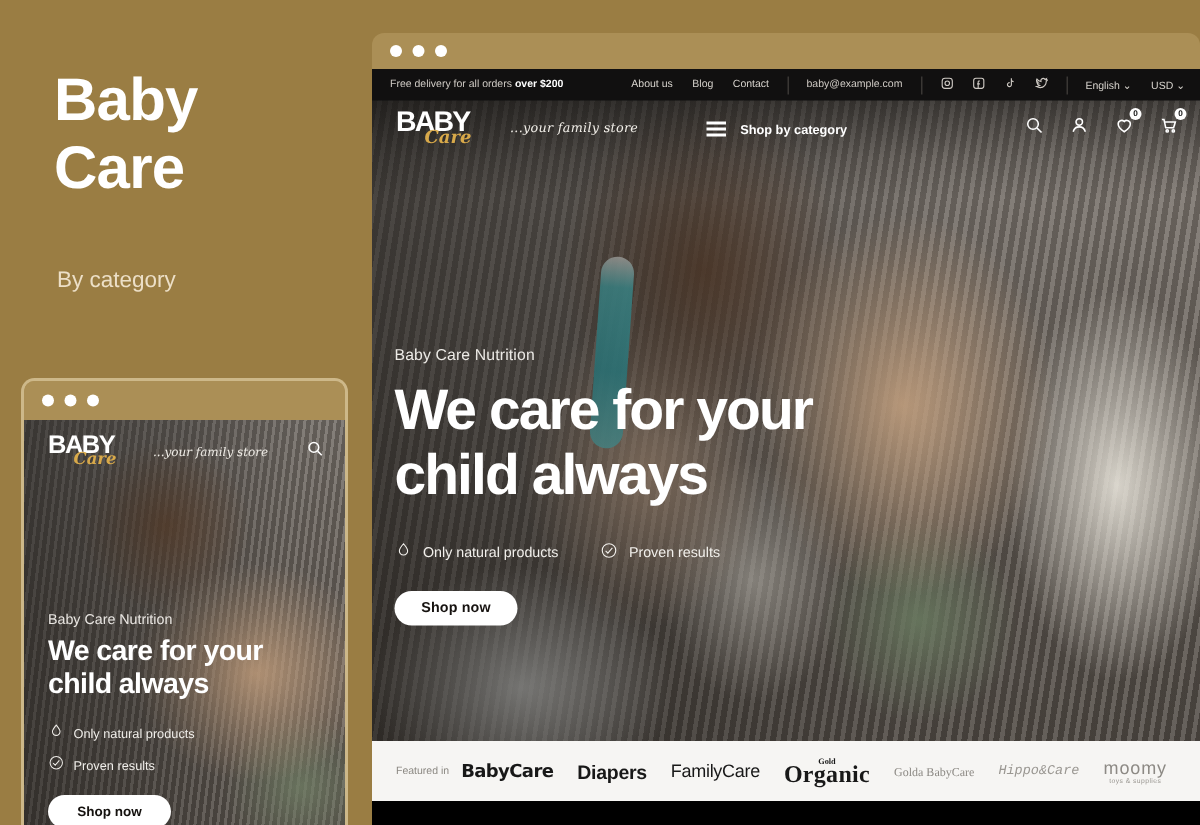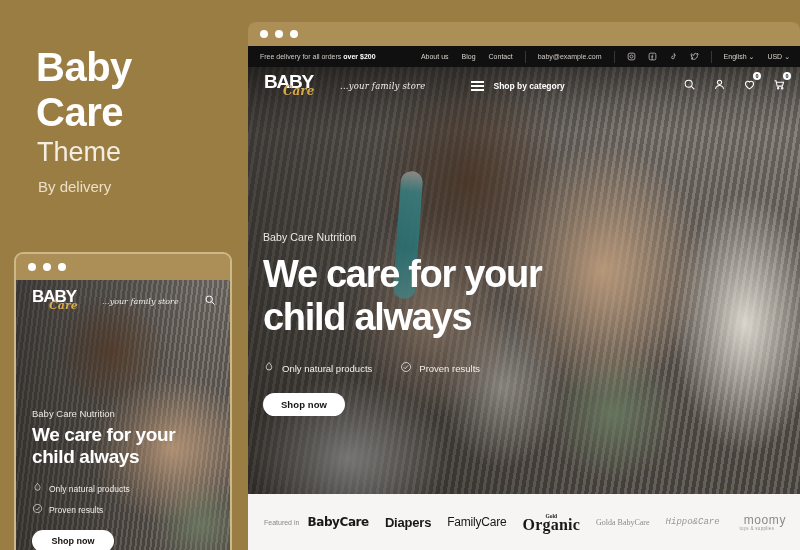--- a/index.html
+++ b/index.html
@@ -155,21 +155,21 @@
   .feats { display:flex; gap:28px; margin-top:22px; }
   .feat { display:flex; align-items:center; gap:7px; font-size:9.5px; color:#f2f0ec; }
   .shopbtn {
     margin-top:18px; width:82px; height:23px; border-radius:12px; background:#fff;
     display:flex; align-items:center; justify-content:center;
     font-size:9.5px; font-weight:bold; color:#16120f; letter-spacing:.1px;
   }
 
   
   .brands {
-    position:absolute; left:0; top:448px; width:552px; height:56px; background:#f6f5f3;
+    position:absolute; left:0; top:448px; width:552px; height:40px; background:#f6f5f3;
     display:flex; align-items:center; padding:0 14px 0 16px; gap:0;
   }
   .brand-featured { font-size:7px; color:#8b8882; flex:0 0 auto; }
   .brand { flex:1 1 auto; text-align:center; color:#181818; }
   .b-babycare { font-size:12px; font-weight:bold; letter-spacing:-.4px; font-family:"DejaVu Sans", sans-serif; }
   .b-diapers { font-size:13px; font-weight:bold; letter-spacing:-.2px;text-align:center; }
   .b-familycare { font-size:12px; font-weight:400; letter-spacing:-.2px; }
   .b-gold { font-size:5.5px; font-weight:bold; font-family:"Liberation Serif", serif; line-height:6px; }
   .b-organic { font-size:16px; font-weight:bold; font-family:"Liberation Serif", serif; letter-spacing:.2px; line-height:12px; }
   .b-golda { font-size:8px; color:#8d8a85; font-family:"Liberation Serif", serif; }
@@ -182,22 +182,21 @@
   .lg-care { position:absolute; color:#d8a94a; font-family:"DejaVu Serif", serif; font-style:italic; font-weight:bold; }
 </style>
 </head>
 <body>
 
 <div class="promo">
   <div class="promo-title">
     <span>Baby</span>
     <span class="l2">Care</span>
   </div>
-  <div class="promo-sub">Theme</div>
-  <div class="promo-by">By delivery</div>
+  <div class="promo-by">By category</div>
 </div>
 
 <div class="mobile">
   <div class="mobile-bar">
     <span class="mdot"></span>
     <span class="mdot"></span>
     <span class="mdot"></span>
   </div>
   <div class="mobile-screen">
     <div class="m-photo"></div>
@@ -393,19 +392,19 @@
       <span class="brand b-babycare">BabyCare</span>
       <span class="brand b-diapers">Diapers</span>
       <span class="brand b-familycare">FamilyCare</span>
       <span class="brand">
         <span class="b-gold" style="display:block;">Gold</span>
         <span class="b-organic" style="display:block;">Organic</span>
       </span>
       <span class="brand b-golda">Golda BabyCare</span>
       <span class="brand b-hippo">Hippo&amp;Care</span>
       <span class="brand">
-        <span class="b-moomy" style="display:block;text-align:right;">moomy</span>
+        <span class="b-moomy" style="display:block;">moomy</span>
         <span class="b-moomy-sub" style="display:block;">toys &amp; supplies</span>
       </span>
     </div>
 
   </div>
 </div>
 
 </body></html>

